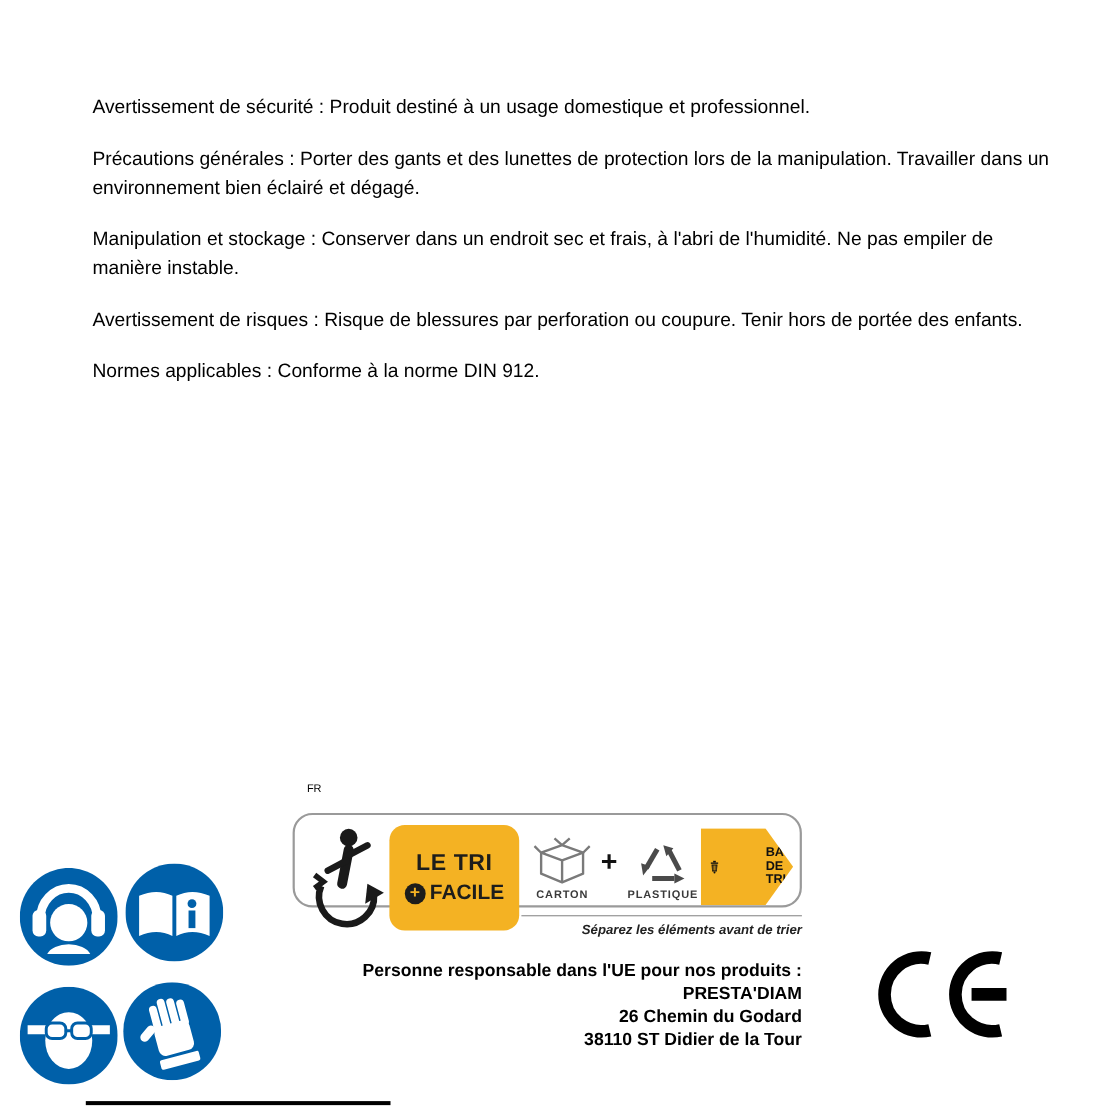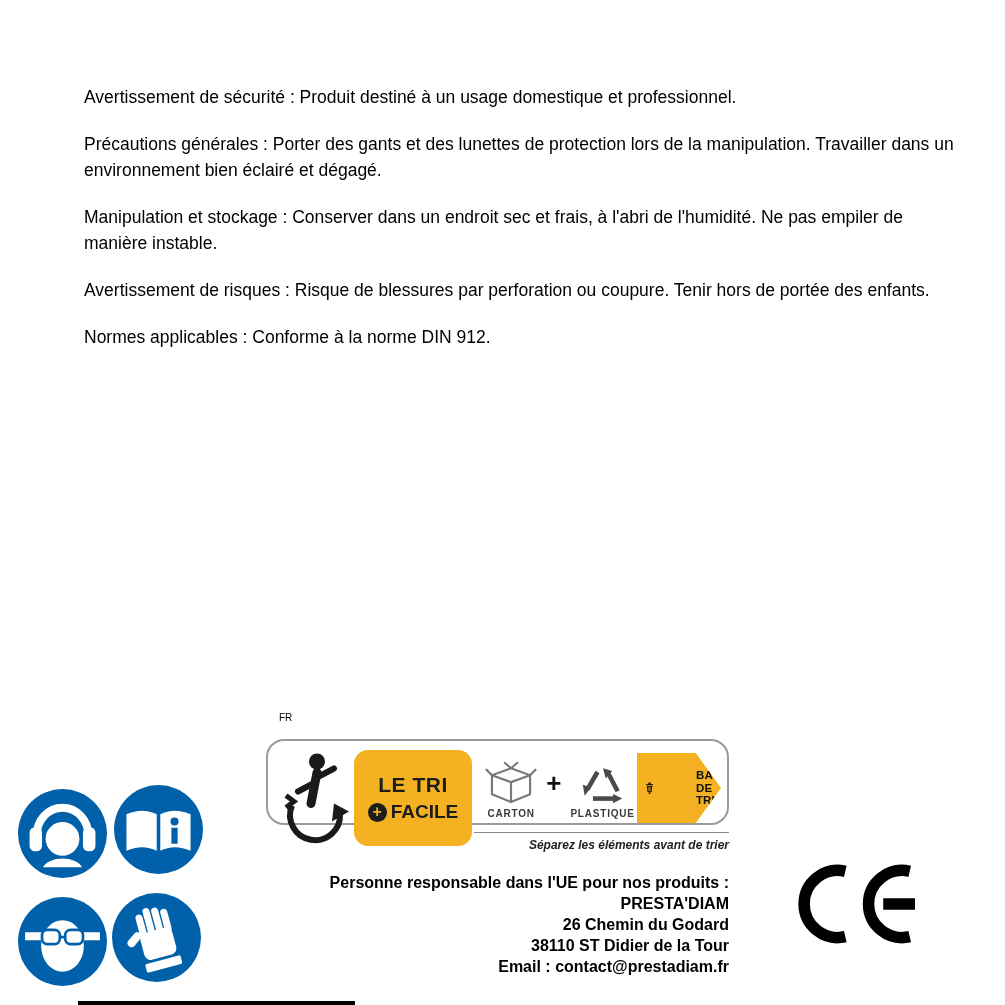--- a/index.html
+++ b/index.html
@@ -283,21 +283,20 @@
     </div>
 
     <div class="instruction">Séparez les éléments avant de trier</div>
   </div>
 
   <div class="contact">
     <div>Personne responsable dans l'UE pour nos produits :</div>
     <div>PRESTA'DIAM</div>
     <div>26 Chemin du Godard</div>
     <div>38110 ST Didier de la Tour</div>
-    <div>Email : contact@prestadiam.fr</div>
   </div>
 
   <div class="ce-mark" aria-label="CE">
     <svg viewBox="0 0 170 100" aria-hidden="true">
       <path d="M57 13 A38 38 0 1 0 57 87" fill="none" stroke="#000" stroke-width="13"></path>
       <path d="M130 13 A38 38 0 1 0 130 87" fill="none" stroke="#000" stroke-width="13"></path>
       <line x1="100" y1="50" x2="136" y2="50" stroke="#000" stroke-width="13"></line>
     </svg>
   </div>
 

